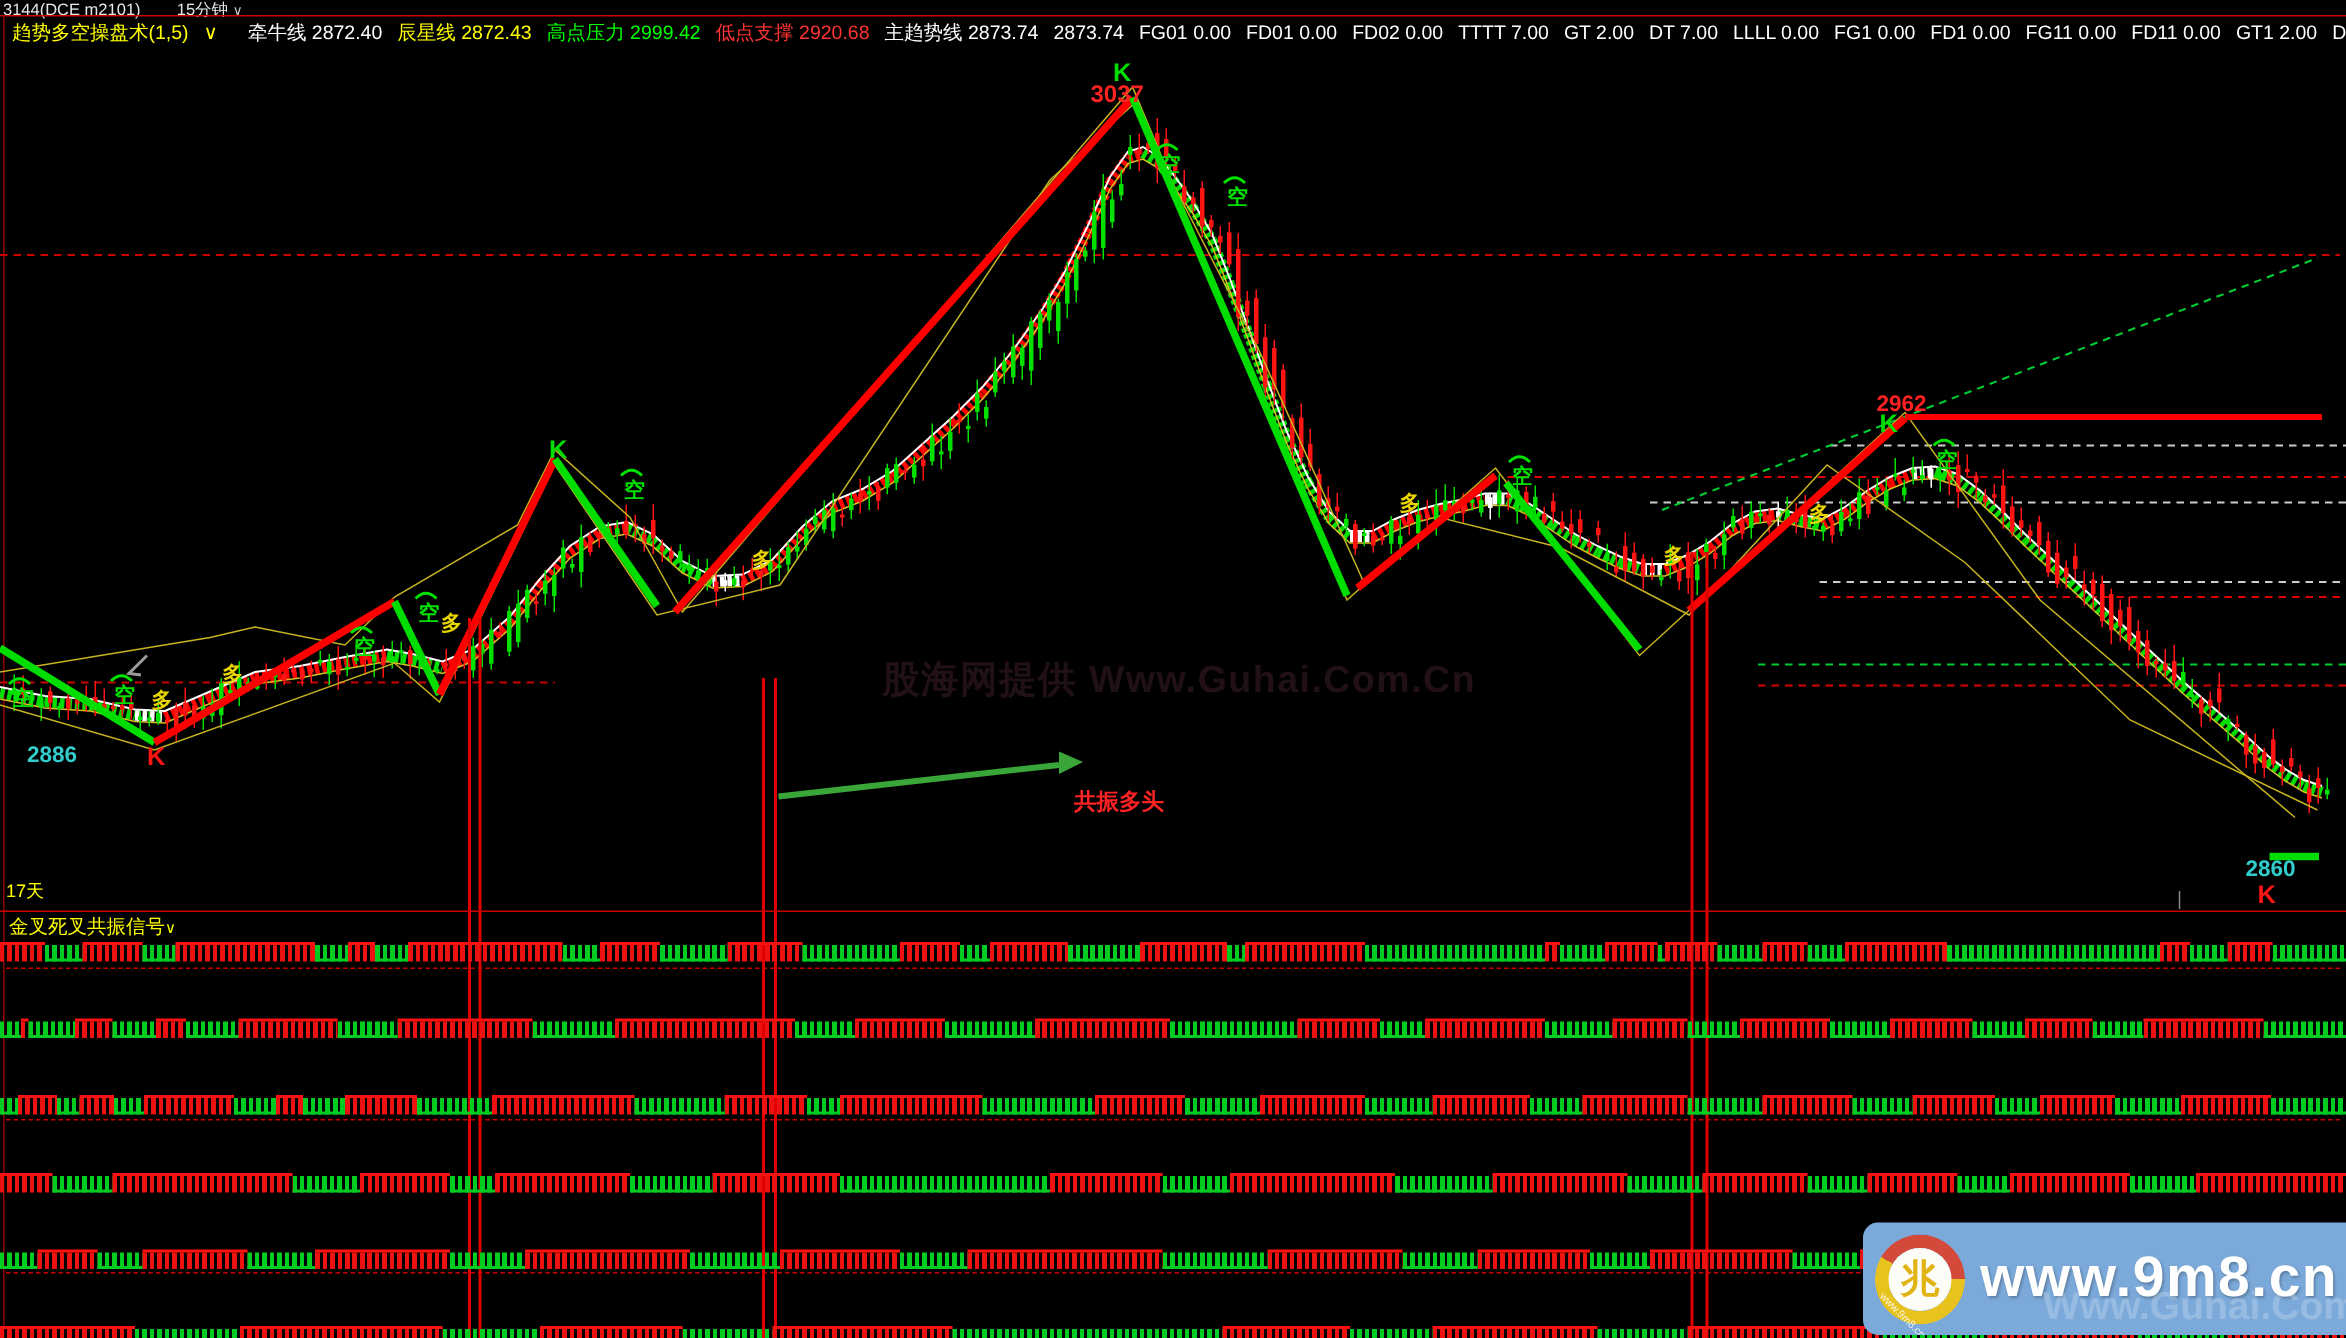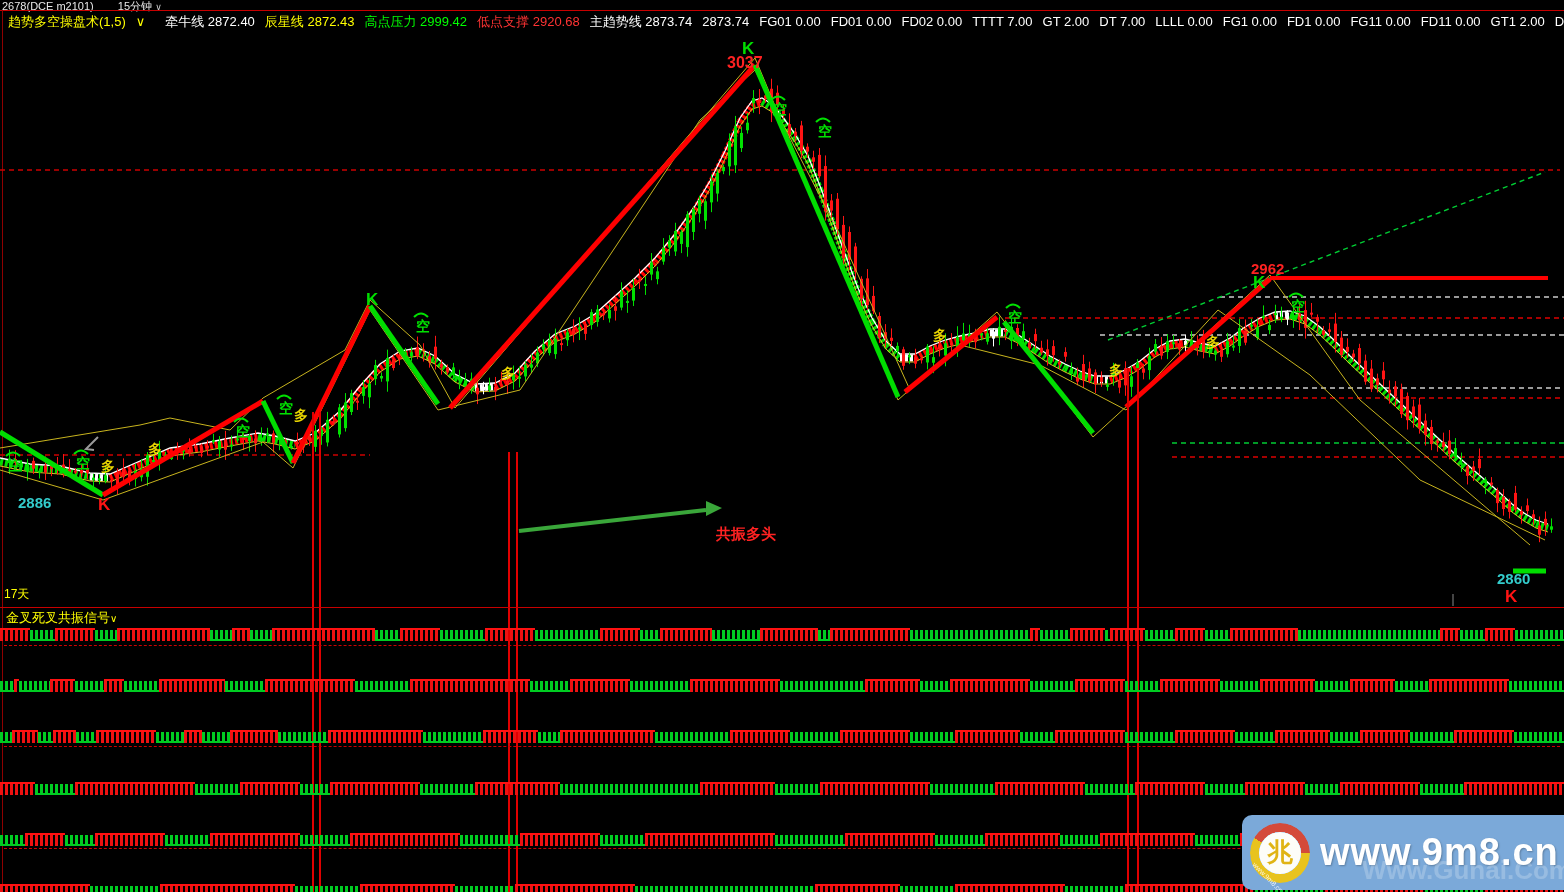--- a/index.html
+++ b/index.html
@@ -45,21 +45,21 @@
      letter-spacing:1px;text-shadow:1px 1px 2px rgba(0,0,0,.25);}
   #wm-faint{position:absolute;left:120px;top:40px;color:rgba(255,255,255,.22);
      font-size:26px;font-weight:bold;white-space:nowrap;}
 </style>
 </head>
 <body>
 
 <div id="app">
 
   <div id="title-bar" class="abs">
-    <span>2678(DCE m2101)</span>
+    <span>3144(DCE m2101)</span>
     <span style="display:inline-block;width:18px"></span>
     <span>15分钟</span>
     <span class="caret">∨</span>
   </div>
 
   <div id="top-border" class="abs"></div>
   <div id="left-border" class="abs"></div>
 
   <div id="indicator-bar" class="abs">
     <span id="indicator-name"><span>趋势多空操盘术(1,5)</span><span class="caret">∨</span></span><span id="indicator-items"><span style="color: rgb(255, 255, 255);">牵牛线 2872.40</span><span style="color: rgb(255, 255, 0);">辰星线 2872.43</span><span style="color: rgb(0, 255, 0);">高点压力 2999.42</span><span style="color: rgb(255, 51, 51);">低点支撑 2920.68</span><span style="color: rgb(255, 255, 255);">主趋势线 2873.74</span><span style="color: rgb(255, 255, 255);">2873.74</span><span style="color: rgb(255, 255, 255);">FG01 0.00</span><span style="color: rgb(255, 255, 255);">FD01 0.00</span><span style="color: rgb(255, 255, 255);">FD02 0.00</span><span style="color: rgb(255, 255, 255);">TTTT 7.00</span><span style="color: rgb(255, 255, 255);">GT 2.00</span><span style="color: rgb(255, 255, 255);">DT 7.00</span><span style="color: rgb(255, 255, 255);">LLLL 0.00</span><span style="color: rgb(255, 255, 255);">FG1 0.00</span><span style="color: rgb(255, 255, 255);">FD1 0.00</span><span style="color: rgb(255, 255, 255);">FG11 0.00</span><span style="color: rgb(255, 255, 255);">FD11 0.00</span><span style="color: rgb(255, 255, 255);">GT1 2.00</span><span style="color: rgb(255, 255, 255);">DT1 7.00</span></span>
@@ -741,20 +741,21 @@
       <text x="1253" y="288" fill="#00dd00" font-size="17" font-family="&quot;Liberation Sans&quot;,&quot;DejaVu Sans&quot;,sans-serif" font-weight="bold">K</text>
       <text x="1505" y="602" fill="#ff1414" font-size="17" font-family="&quot;Liberation Sans&quot;,&quot;DejaVu Sans&quot;,sans-serif" font-weight="bold">K</text>
       <text x="18" y="508" fill="#33cccc" font-size="15" font-family="&quot;Liberation Sans&quot;,&quot;DejaVu Sans&quot;,sans-serif" font-weight="bold">2886</text>
       <text x="727" y="68" fill="#ff2222" font-size="16" font-family="&quot;Liberation Sans&quot;,&quot;DejaVu Sans&quot;,sans-serif" font-weight="bold">3037</text>
       <text x="1251" y="274" fill="#ff2222" font-size="15" font-family="&quot;Liberation Sans&quot;,&quot;DejaVu Sans&quot;,sans-serif" font-weight="bold">2962</text>
       <text x="1497" y="584" fill="#33cccc" font-size="15" font-family="&quot;Liberation Sans&quot;,&quot;DejaVu Sans&quot;,sans-serif" font-weight="bold">2860</text>
       <polyline points="98,437 86,449 94,450" fill="none" stroke="#9a9a9a" stroke-width="2"></polyline>
       <line x1="1453" y1="594" x2="1453" y2="606" stroke="#888" stroke-width="1"></line>
     </svg>
 
+  <div id="faint-watermark" class="abs">股海网提供 Www.Guhai.Com.Cn</div>
 
   <div id="days-label" class="abs">17天</div>
 
   <div id="mid-divider" class="abs"></div>
 
   <div id="sub-label" class="abs"><span>金叉死叉共振信号</span><span class="caret">∨</span></div>
 
   <div id="signal-rows">
       <div class="sig-row" style="top: 628px;">
         <div class="sig-seg r" style="width: 30px;"></div>

